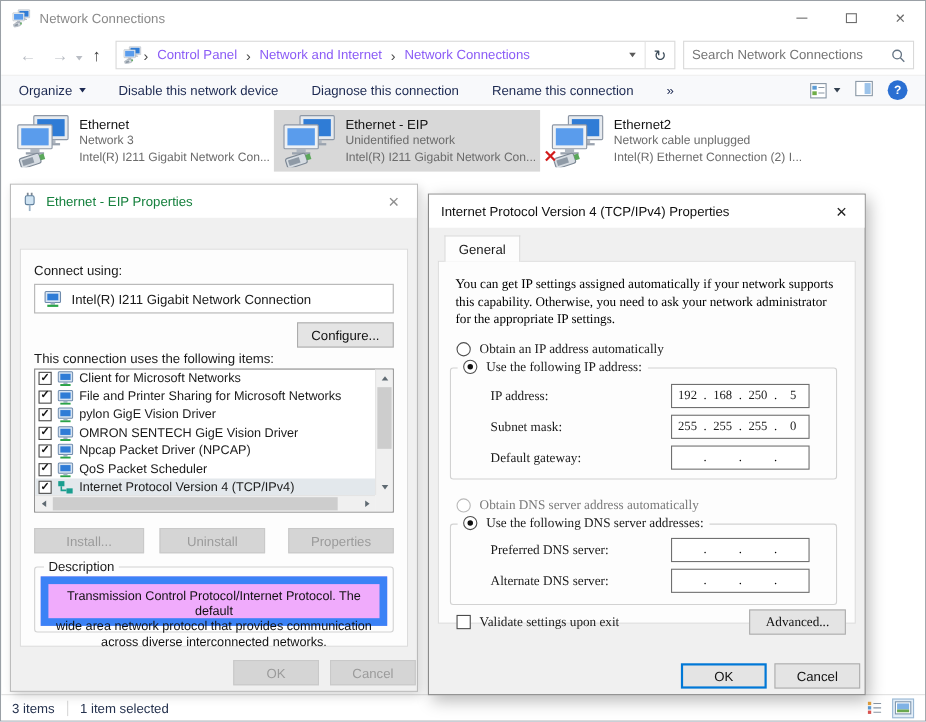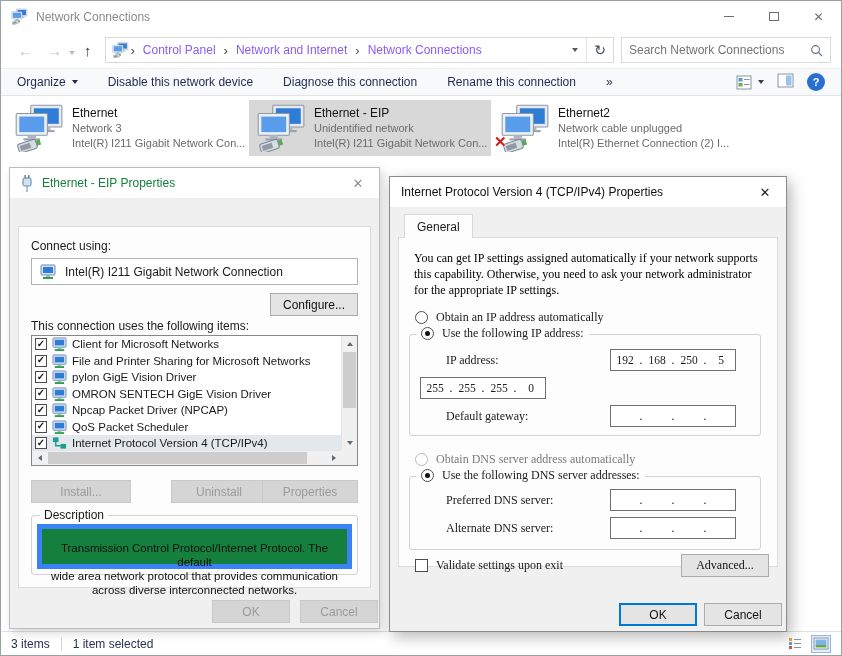--- a/index.html
+++ b/index.html
@@ -90,25 +90,25 @@
   .hscroll{position:absolute;left:0;right:16px;bottom:0;height:15px;background:#f0f0f0;border-top:1px solid #e4e4e4;}
   .hscroll .arr{position:absolute;top:0;width:15px;height:14px;display:flex;align-items:center;justify-content:center;color:#5f6a72;}
   .hscroll .arr.left{left:0;} .hscroll .arr.right{right:0;}
   .hthumb{position:absolute;top:1px;bottom:1px;left:16px;right:34px;background:#cdcdcd;}
   .corner{position:absolute;right:0;bottom:0;width:16px;height:15px;background:#f0f0f0;}
   .tri-up{width:0;height:0;border-left:3px solid transparent;border-right:3px solid transparent;border-bottom:4px solid currentColor;}
   .tri-dn{width:0;height:0;border-left:3px solid transparent;border-right:3px solid transparent;border-top:4px solid currentColor;}
   .tri-lf{width:0;height:0;border-top:3px solid transparent;border-bottom:3px solid transparent;border-right:4px solid currentColor;}
   .tri-rt{width:0;height:0;border-top:3px solid transparent;border-bottom:3px solid transparent;border-left:4px solid currentColor;}
   .btn.install{left:12px;top:253px;width:100px;}
-  .btn.uninstall{left:126px;top:253px;width:96px;margin-left:26px;}
+  .btn.uninstall{left:126px;top:253px;width:96px;}
   .btn.properties{right:12px;top:253px;width:96px;}
   .desc-group{position:absolute;left:12px;top:288px;width:327px;height:60px;border:1px solid #d2d2d2;border-radius:3px;text-align:center;}
   .desc-legend{position:absolute;top:-8px;left:8px;background:#fdfdfd;padding:0 4px;}
-  .desc-inner{position:absolute;left:5px;right:5px;top:8px;bottom:5px;background:#15803d;border:5px solid #3b82f6;padding:12px 6px;font-size:11.5px;line-height:14px;color:#111;}
+  .desc-inner{position:absolute;left:5px;right:5px;top:8px;bottom:5px;background:#f0abfc;border:7px solid #3b82f6;padding:4px 6px;font-size:11.5px;line-height:14px;color:#111;}
   .btn.ok-l{left:202px;top:432px;width:78px;}
   .btn.cancel-l{left:290px;top:432px;width:78px;}
 
   
   .dlg-ipv4{left:388px;top:175px;width:398px;height:456px;border:1px solid #8a8a8a;box-shadow:4px 5px 14px rgba(0,0,0,.28);z-index:6;}
   .dlg-ipv4 .dlg-title span{color:#101010;}
   .dlg-ipv4 .dlg-close{color:#222;}
   .dlg-ipv4 .tabs{left:14px;top:37px;}
   .dlg-ipv4 .panel{top:60px;height:330px;font-family:Liberation Serif, serif;}
   .intro{position:absolute;left:15px;top:12px;width:362px;line-height:16px;color:#000;}
@@ -473,20 +473,21 @@
             <span class="oct">192</span>
               <span class="dot">.</span>
             <span class="oct">168</span>
               <span class="dot">.</span>
             <span class="oct">250</span>
               <span class="dot">.</span>
             <span class="oct">5</span>
           </span>
         </div>
         <div class="frow" style="top:42px">
+          <span class="flabel">Subnet mask:</span>
           <span class="ipbox">
             <span class="oct">255</span>
               <span class="dot">.</span>
             <span class="oct">255</span>
               <span class="dot">.</span>
             <span class="oct">255</span>
               <span class="dot">.</span>
             <span class="oct">0</span>
           </span>
         </div>

